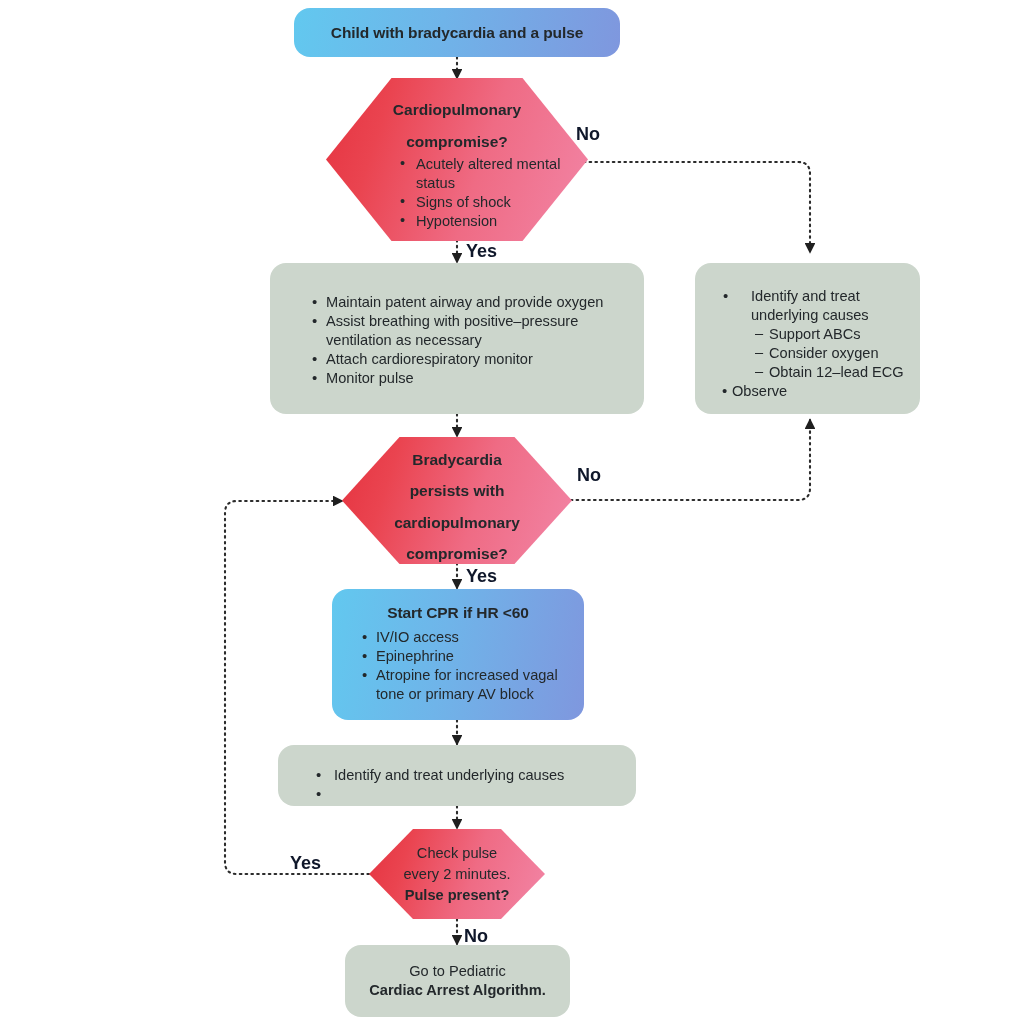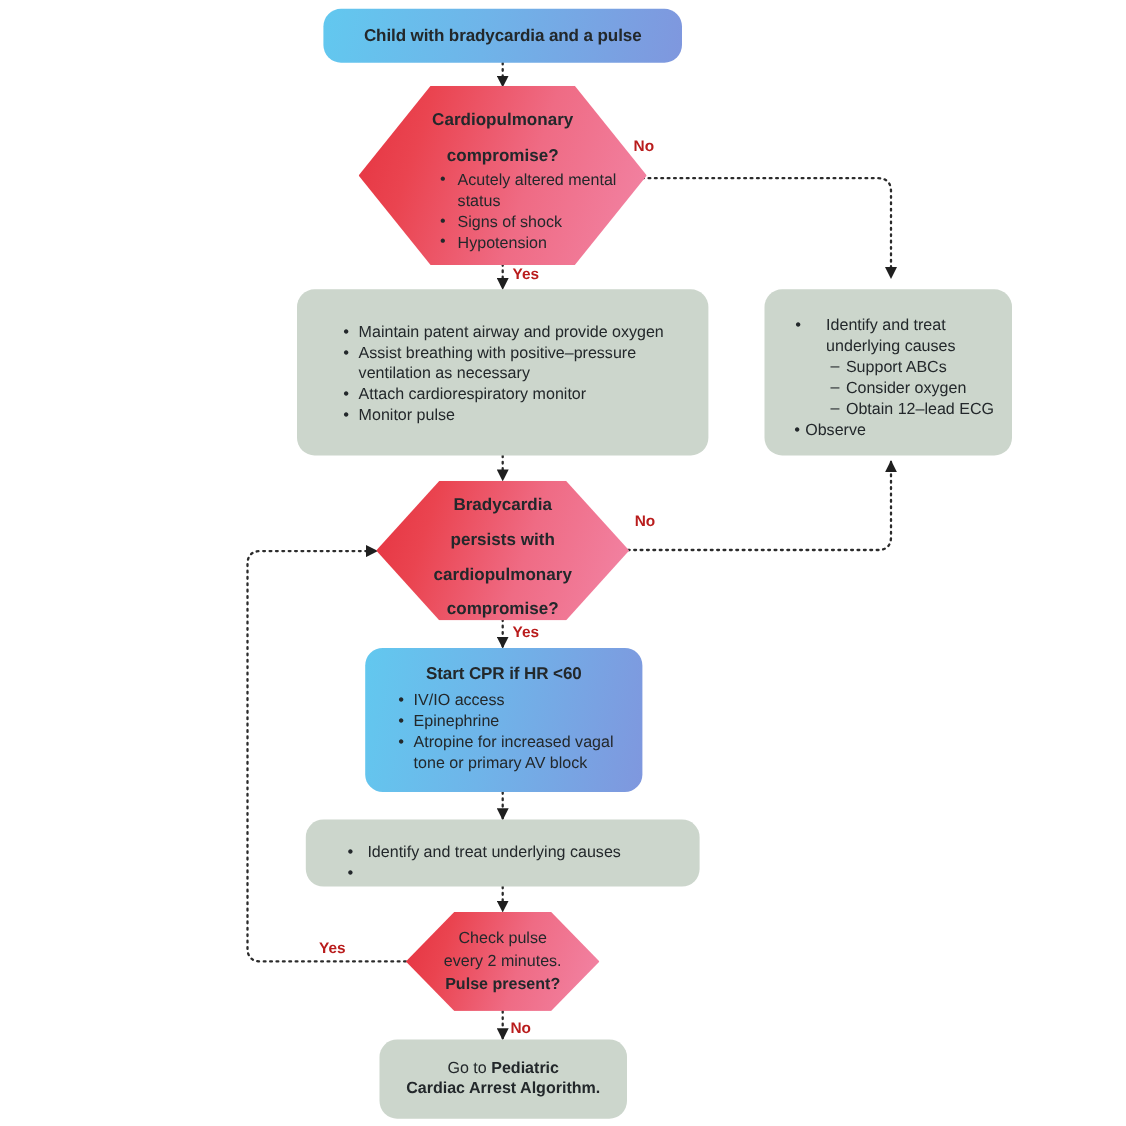--- a/index.html
+++ b/index.html
@@ -111,26 +111,26 @@
     left: 0; top: -1px;
   }
   .hex .plain {
     font-size: 14.6px;
     line-height: 21px;
     text-align: center;
   }
   
   .elabel {
     position: absolute;
-    font-size: 14px;
+    font-size: 18px;
     font-weight: bold;
-    color: #b91c1c;
+    color: #0f172a;
     white-space: nowrap;
   }
-  b.strong { font-weight: bold; }
+  b.strong { font-weight: normal; }
 </style>
 </head>
 <body>
 
 <div id="canvas">
 
   <svg class="connectors" viewBox="0 0 1024 1024">
     <defs>
       <marker id="arrow" viewBox="0 0 10 10" refX="8.5" refY="5" markerWidth="5.2" markerHeight="5.2" orient="auto-start-reverse">
         <path d="M 0 0 L 10 5 L 0 10 z" fill="#1f1f1f"></path>

